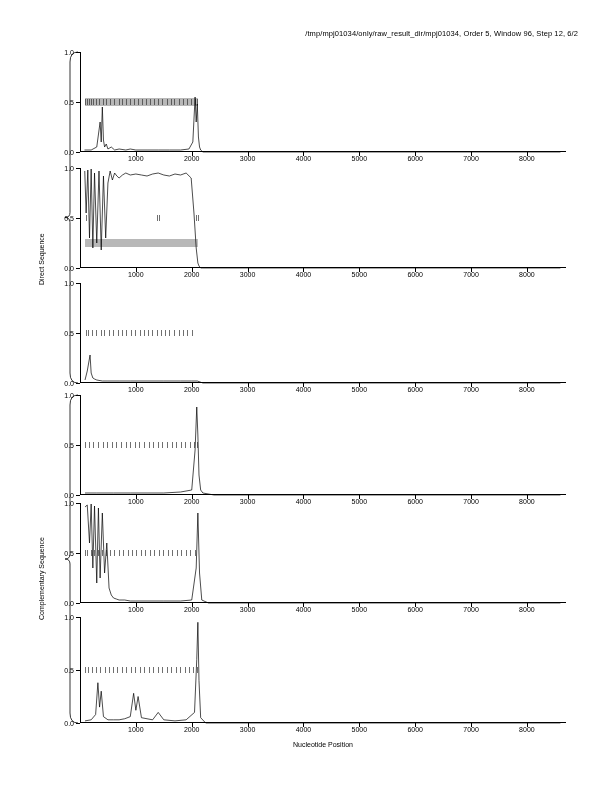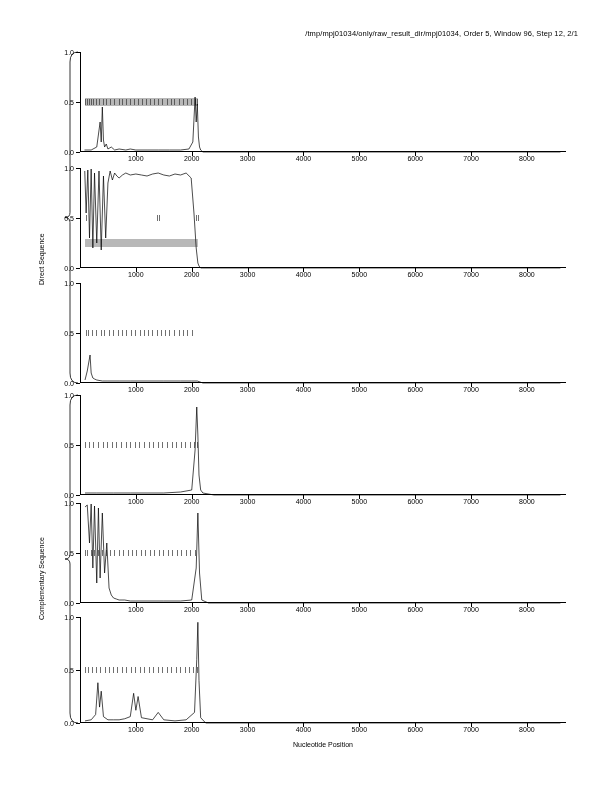--- a/index.html
+++ b/index.html
@@ -99,21 +99,21 @@
     transform: rotate(-90deg);
   }
   svg.series { position: absolute; left: 0; top: 0; overflow: visible; }
   .tickmark { shape-rendering: crispEdges; }
 </style>
 </head>
 <body>
 
 <div id="page">
 
-  <div class="title">/tmp/mpj01034/only/raw_result_dir/mpj01034, Order 5, Window 96, Step 12, 2/1</div>
+  <div class="title">/tmp/mpj01034/only/raw_result_dir/mpj01034, Order 5, Window 96, Step 12, 6/2</div>
 
   <div class="group-label" id="label-top" style="left: 38px; top: 285px;">Direct Sequence</div>
   <div class="group-label" id="label-bottom" style="left: 38px; top: 620px;">Complementary Sequence</div>
 
   <div class="xaxis-title">Nucleotide Position</div>
 
   <div id="panels">
       <div class="panel" style="top: 52px; height: 100px;">
         <div class="axis-left"></div>
         <div class="axis-bottom"></div>

